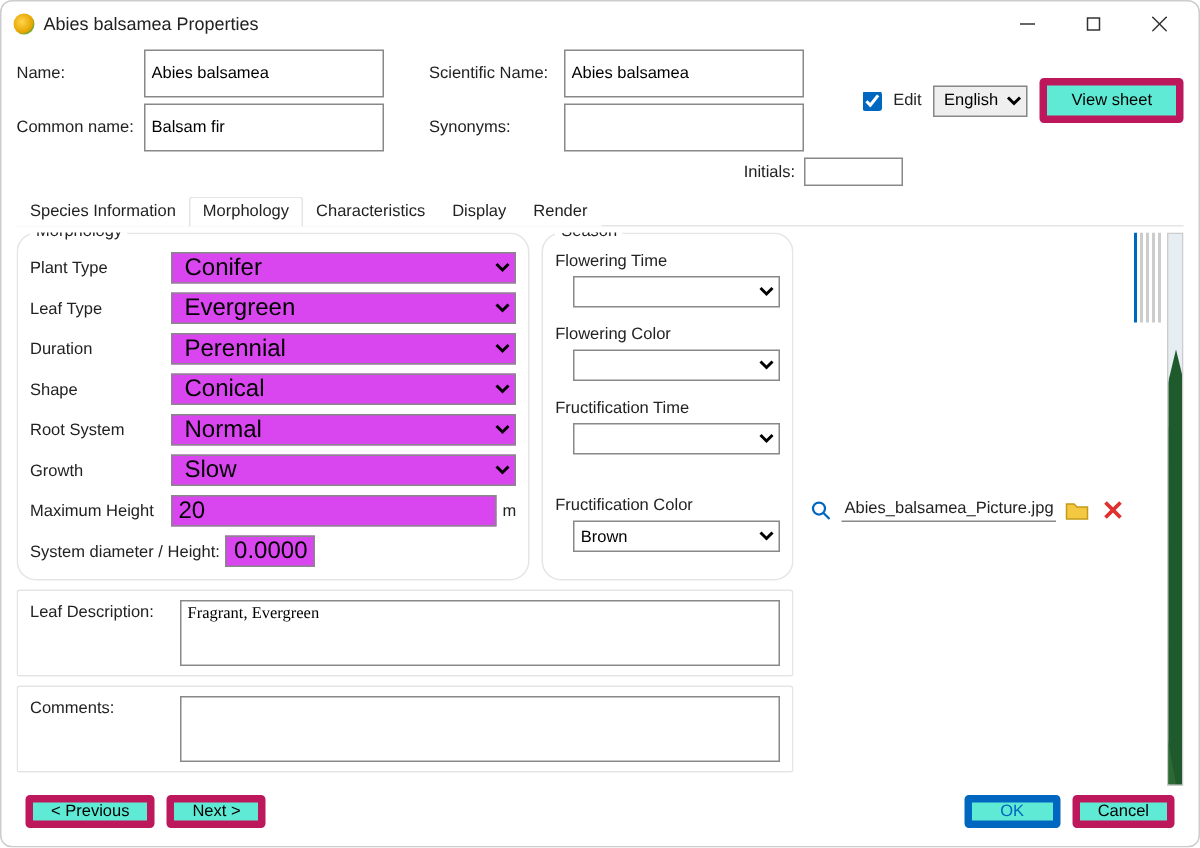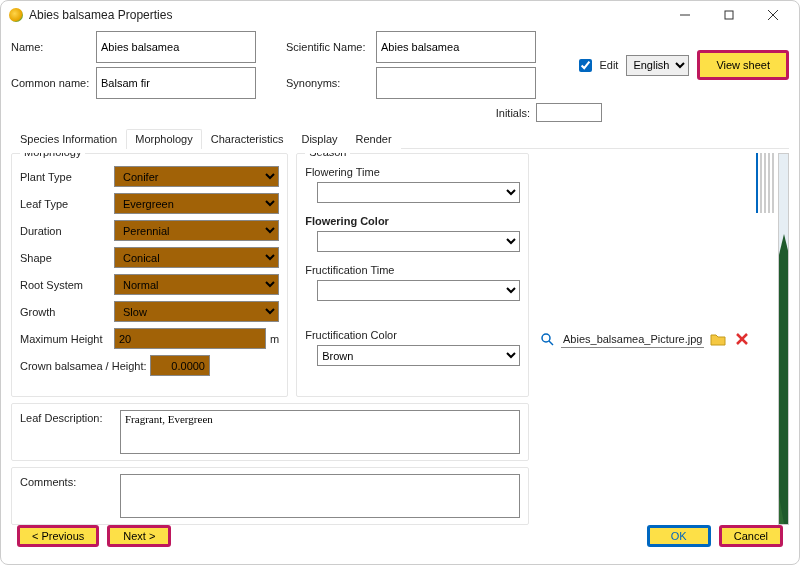--- a/index.html
+++ b/index.html
@@ -11,38 +11,38 @@
 .winbtn { width: 44px; height: 28px; display: flex; align-items: center; justify-content: center; color: #333; }
 .winbtn svg { width: 10px; height: 10px; }
 .content { flex: 1; display: flex; flex-direction: column; padding: 0 10px 6px 10px; }
 .topform { display: grid; grid-template-columns: 85px 160px 30px 90px 160px 1fr; align-items: center; row-gap: 4px; margin-top: 2px; }
 .topform label { font-size: 11px; }
 .topform input[type=text] { height: 19px; font-size: 11px; padding: 15px 4px; border: 1px solid #888; }
 .topright { display: flex; align-items: center; gap: 8px; justify-content: flex-end; }
 .check { display: flex; align-items: center; gap: 4px; }
 .check input { accent-color: #0067c0; width: 13px; height: 13px; }
 select.small { height: 21px; font-size: 11px; border: 1px solid #888; padding: 0 2px; }
-.btn { height: 22px; padding: 0 12px; background: #fde047; border: 3px solid #be185d; border-radius: 3px; font-size: 11px; display: inline-flex; align-items: center; justify-content: center; }
+.btn { height: 22px; padding: 0 12px; background: #5eead4; border: 5px solid #be185d; border-radius: 3px; font-size: 11px; display: inline-flex; align-items: center; justify-content: center; }
 .btn.primary { border-color: #0067c0; color: #0067c0; }
 .initials-row { display: grid; grid-template-columns: 85px 160px 30px 90px 160px 1fr; align-items: center; margin-top: 4px; }
 .initials-row .ilbl { grid-column: 5; text-align: right; padding-right: 6px; }
 .initials-row input { grid-column: 6; width: 66px; height: 19px; border: 1px solid #888; }
 .tabs { margin-top: 6px; display: flex; gap: 0; border-bottom: 1px solid #e5e5e5; }
 .tab { padding: 3px 8px 4px 8px; font-size: 11px; border: 1px solid transparent; border-bottom: none; position: relative; top: 1px; background: #fff; }
 .tab.active { border-color: #e5e5e5 #e5e5e5 #fff #e5e5e5; border-radius: 2px 2px 0 0; }
 .main { flex: 1; display: flex; gap: 8px; margin-top: 4px; overflow: hidden; }
 .leftpane { flex: 1; display: flex; flex-direction: column; gap: 6px; overflow: hidden; }
 .groups { display: flex; gap: 8px; }
-.grp { border: 1px solid #e5e5e5; border-radius: 2px; padding: 6px 8px 20px 8px; position: relative; }
+.grp { border: 1px solid #e5e5e5; border-radius: 13px; padding: 6px 8px 8px 8px; position: relative; }
 .grp > .legend { position: absolute; top: -8px; left: 8px; background: #fff; padding: 0 4px; font-size: 11px; color: #222; }
 .grp.morpho { flex: 0 0 250px; }
 .grp.season { flex: 1; }
 .row { display: flex; align-items: center; margin-top: 6px; }
 .row label { width: 94px; font-size: 11px; }
-.row select, .row input[type=text] { flex: 1; height: 21px; font-size: 11px; border: 1px solid #888; padding: 0 4px; background: #a16207; }
+.row select, .row input[type=text] { flex: 1; height: 21px; font-size: 16px; border: 1px solid #888; padding: 0 4px; background: #d946ef; }
 .row .unit { margin-left: 4px; font-size: 11px; }
 .row.wide label { width: 130px; }
 .row.wide input { width: 60px; flex: none; text-align: right; }
 .srow label { width: 120px; }
 .srow-select { margin-top: 4px; margin-left: 12px; }
 .srow-select select { width: 100%; height: 21px; font-size: 11px; border: 1px solid #888; background: #fff; }
 .txtgrp { border: 1px solid #e5e5e5; border-radius: 2px; display: flex; padding: 6px 8px; }
 .txtgrp label { width: 100px; font-size: 11px; padding-top: 2px; }
 .txtgrp textarea { flex: 1; height: 44px; border: 1px solid #888; font-size: 11px; padding: 2px 4px; resize: none; font-family: Liberation Serif, serif; }
 .rightpane { width: 252px; display: flex; flex-direction: row; gap: 4px; }
@@ -51,21 +51,21 @@
 .picrow .fname { flex: 1; border-bottom: 1px solid #888; font-size: 11px; padding: 2px 2px; }
 .iconbtn { width: 20px; height: 20px; display: flex; align-items: center; justify-content: center; }
 .thumbs { display: flex; gap: 2px; }
 .thumb { flex: 1; height: 60px; background: linear-gradient(#b8cde0 40%, #2e6b3a 40%); border: 1px solid #ccc; position: relative; overflow: hidden; }
 .thumb.sel { border: 1px solid #0067c0; }
 .thumb::after { content: ""; position: absolute; bottom: 0; left: 50%; transform: translateX(-50%); width: 0; height: 0; border-left: 14px solid transparent; border-right: 14px solid transparent; border-bottom: 48px solid #1d5a2c; }
 .bigpic { flex: 1; border: 1px solid #ccc; position: relative; overflow: hidden; background: linear-gradient(#e6eef4 35%, #6a8f5a 35%, #3d6b3a 70%, #2e5a30); }
 .bigpic .tree { position: absolute; bottom: 0; left: 55%; transform: translateX(-50%); }
 .bigpic .tree::before { content: ""; display: block; width: 0; height: 0; border-left: 70px solid transparent; border-right: 70px solid transparent; border-bottom: 290px solid #1f5a2c; }
 .bigpic .shrub { position: absolute; bottom: 0; width: 50px; height: 120px; background: #2d6a33; clip-path: polygon(50% 0, 100% 100%, 0 100%); }
-.footer { height: 34px; display: flex; align-items: flex-start; padding: 0 6px; gap: 8px; border-top: 0; }
+.footer { height: 34px; display: flex; align-items: center; padding: 0 6px; gap: 8px; border-top: 0; }
 .footer .spacer { flex: 1; }
 .footer .btn { min-width: 64px; }
 </style>
 </head>
 <body>
 
 <div class="window">
   <div class="titlebar">
     <div class="titlebar-icon"></div>
     <div class="titlebar-title">Abies balsamea Properties</div>
@@ -157,32 +157,32 @@
             <div class="row">
                 <label>Growth</label>
                 <select><option>Slow</option></select>
               </div>
             <div class="row">
                 <label>Maximum Height</label>
                 <input type="text" value="20" style="">
                 <span class="unit">m</span>
               </div>
             <div class="row wide">
-                <label>Crown balsamea / Height:</label>
+                <label>System diameter / Height:</label>
                 <input type="text" value="0.0000" style="">
               </div>
           </div>
 
           <div class="grp season">
             <div class="legend">Season</div>
             <div class="row srow">
                 <label>Flowering Time</label>
               </div>
             <div class="srow-select"><select><option></option></select></div>
-            <div class="row srow" style="margin-top:12px;font-weight:bold;">
+            <div class="row srow" style="margin-top:12px;">
                 <label>Flowering Color</label>
               </div>
             <div class="srow-select"><select><option></option></select></div>
             <div class="row srow" style="margin-top:12px;">
                 <label>Fructification Time</label>
               </div>
             <div class="srow-select"><select><option></option></select></div>
             <div class="row srow" style="margin-top:28px;">
                 <label>Fructification Color</label>
               </div>

